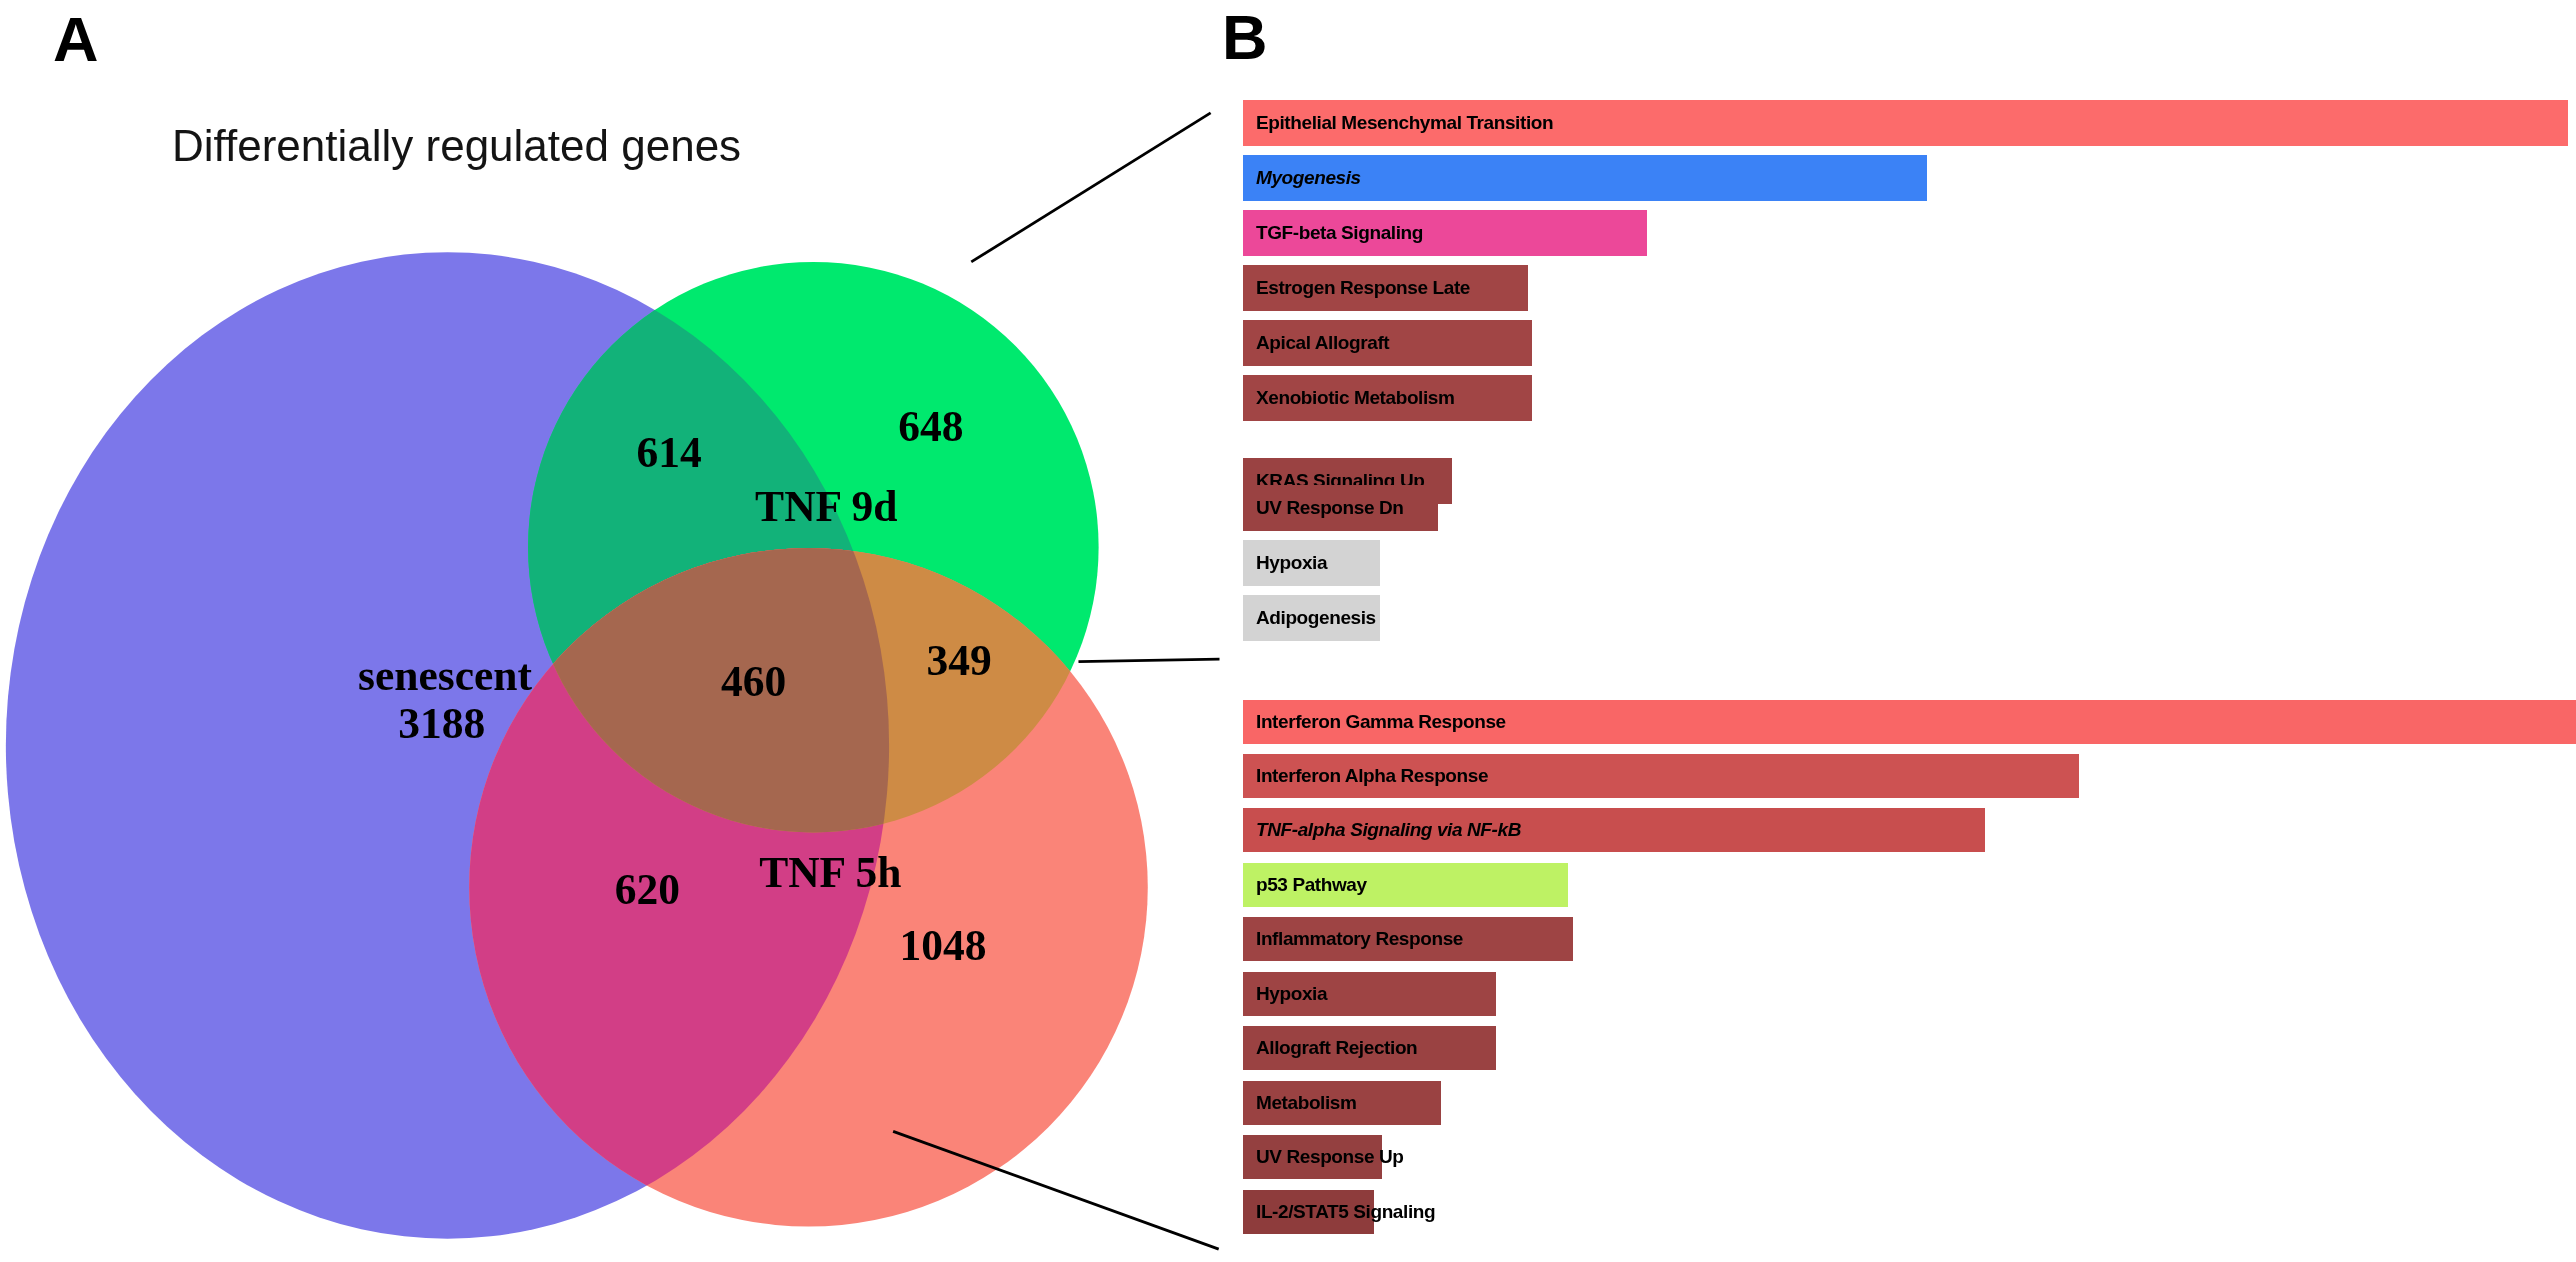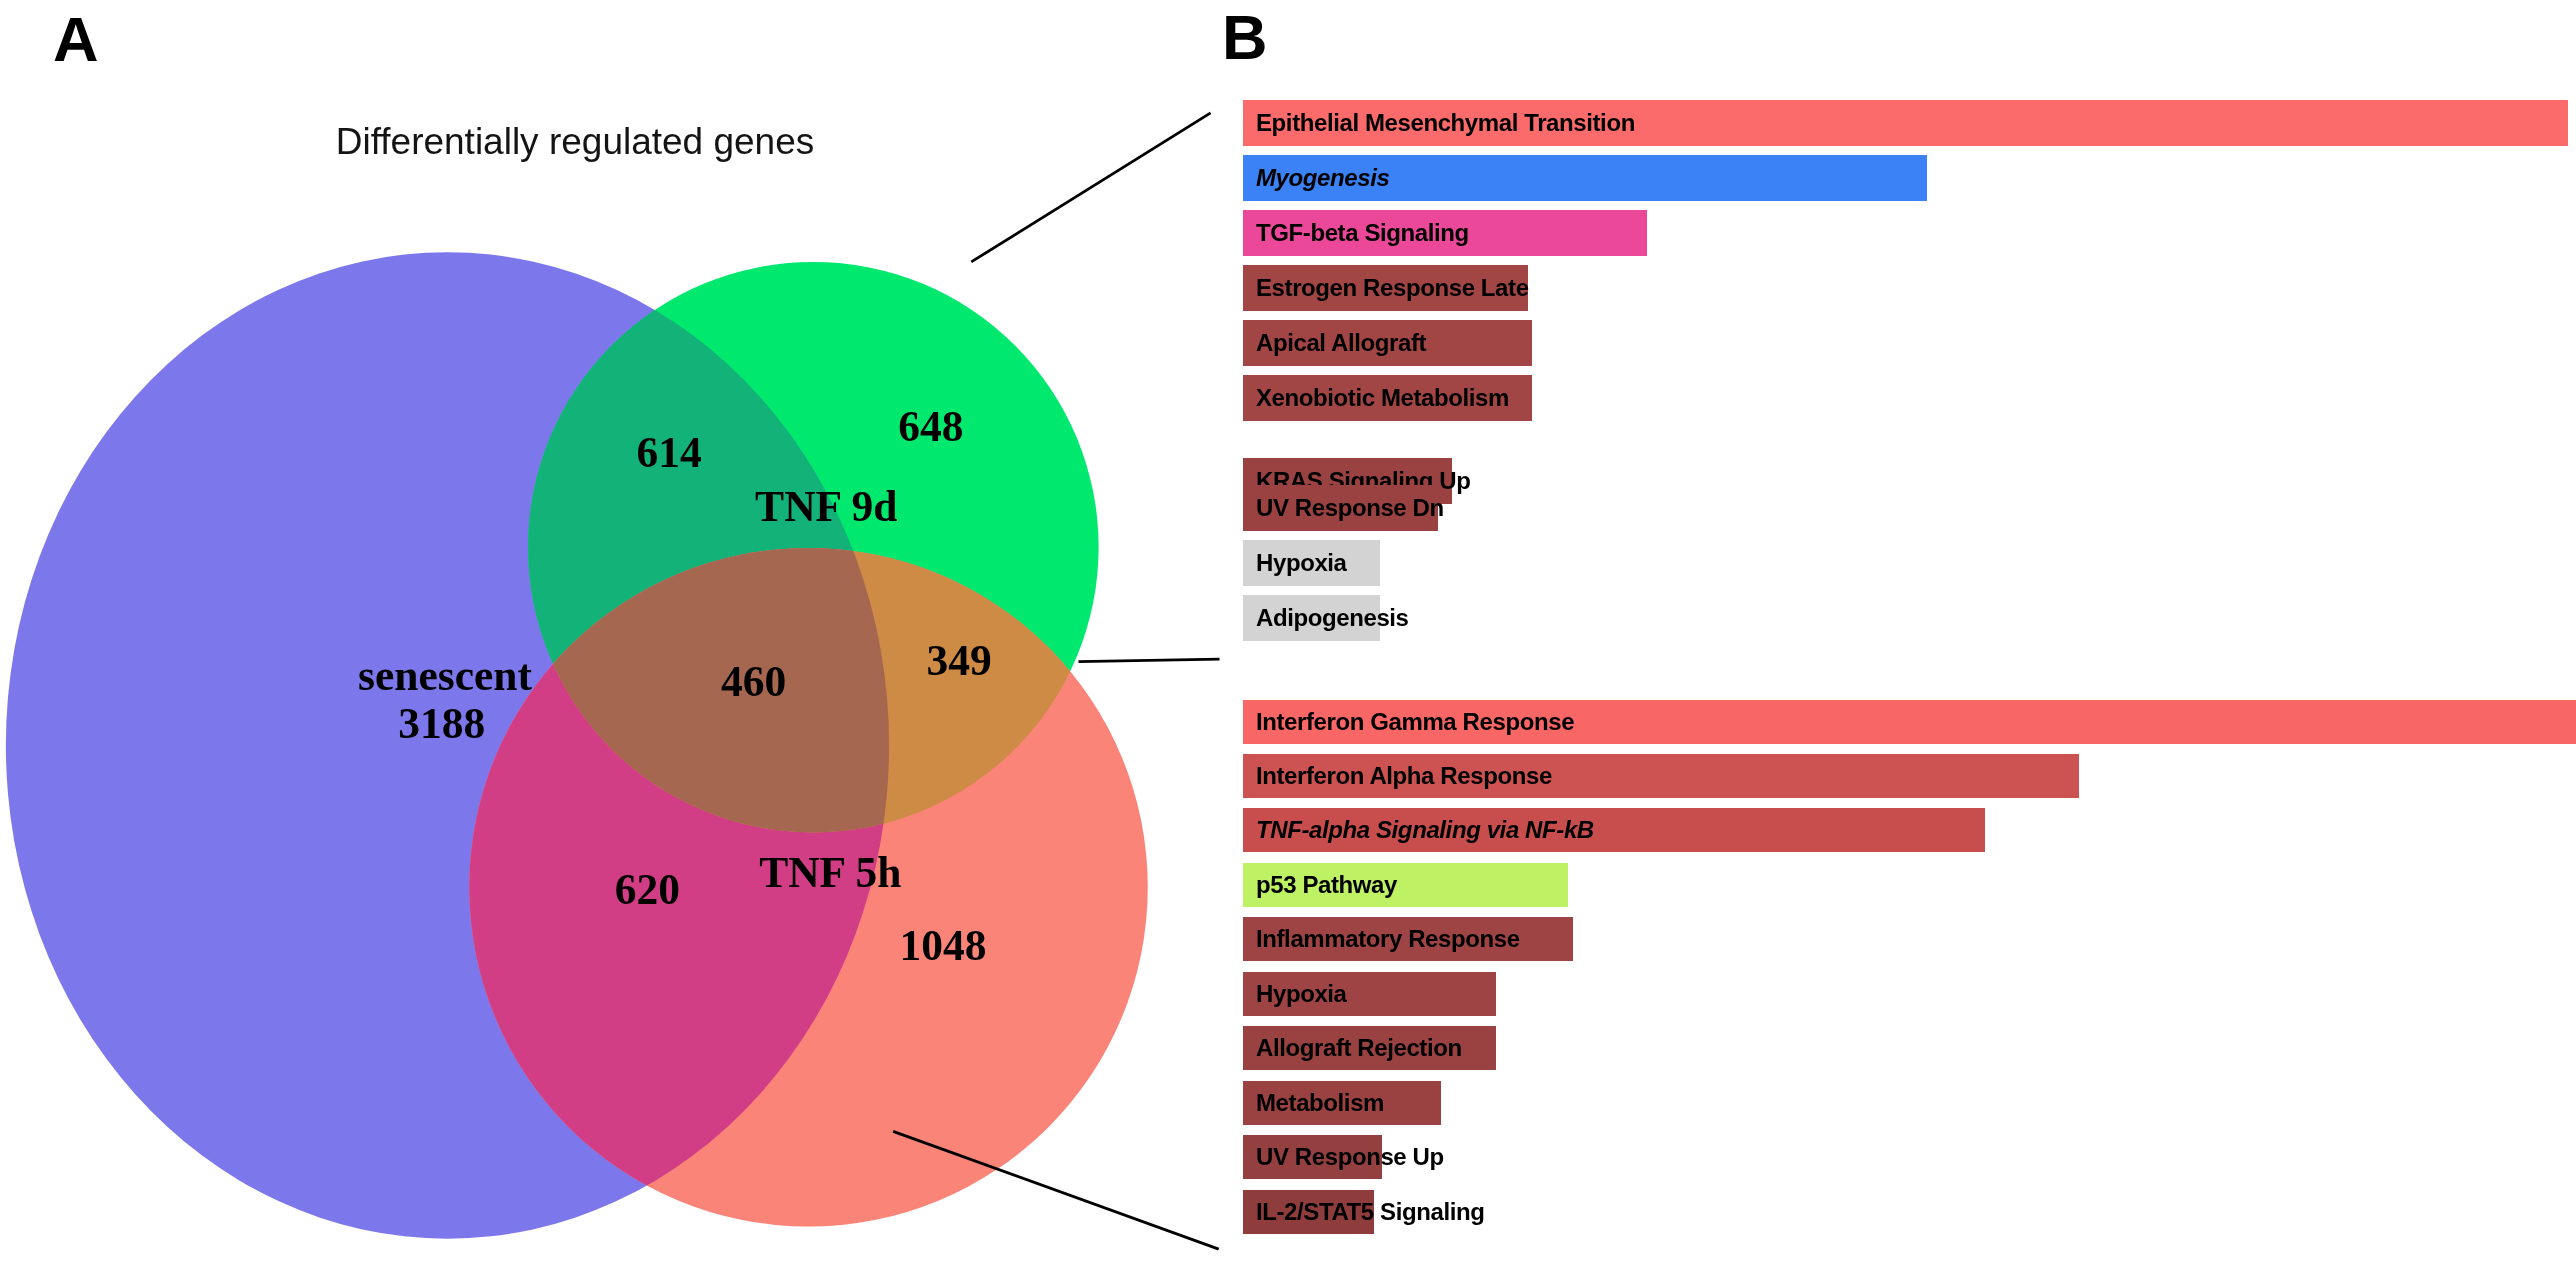--- a/index.html
+++ b/index.html
@@ -1,29 +1,29 @@
 <!DOCTYPE html>
 <html style="font-size:13px"><head>
 <meta charset="utf-8">
 <style>
   html,body{margin:0;padding:0;background:#ffffff;}
   body{width:2576px;height:1262px;position:relative;overflow:hidden;
        font-family:"Liberation Sans","DejaVu Sans",sans-serif;}
   .panel-label{position:absolute;font-size:63px;font-weight:900;color:#000;line-height:1;}
   #panelA{left:53px;top:8px;}
   #panelB{left:1222px;top:6.4px;}
-  .venn-title{position:absolute;left:172px;top:121px;width:806px;text-align:center;
-      font-size:37px;font-weight:500;color:#141414;letter-spacing:0px;}
+  .venn-title{position:absolute;left:172px;top:121px;width:806px;text-align:left;
+      font-size:44px;font-weight:500;color:#141414;letter-spacing:0px;}
   #venn-svg{position:absolute;left:0;top:0;}
   .venn-text{font-family:"Liberation Serif","DejaVu Serif",serif;font-weight:700;
       font-size:54px;fill:#000000;text-anchor:middle;}
   .connector{stroke:#000000;stroke-width:3.5;}
   .bar{position:absolute;left:1243px;height:46px;}
   .bar-b{height:44px;}
-  .bar-label{display:block;white-space:nowrap;font-size:24px;font-weight:700;color:#000;
+  .bar-label{display:block;white-space:nowrap;font-size:19px;font-weight:700;color:#000;
       padding-left:13px;letter-spacing:-0.4px;}
   .bar .bar-label{line-height:46px;}
   .bar-b .bar-label{line-height:44px;}
 </style>
 </head>
 <body>
 
 <div class="panel-label" id="panelA">A</div>
 <div class="panel-label" id="panelB">B</div>
 

